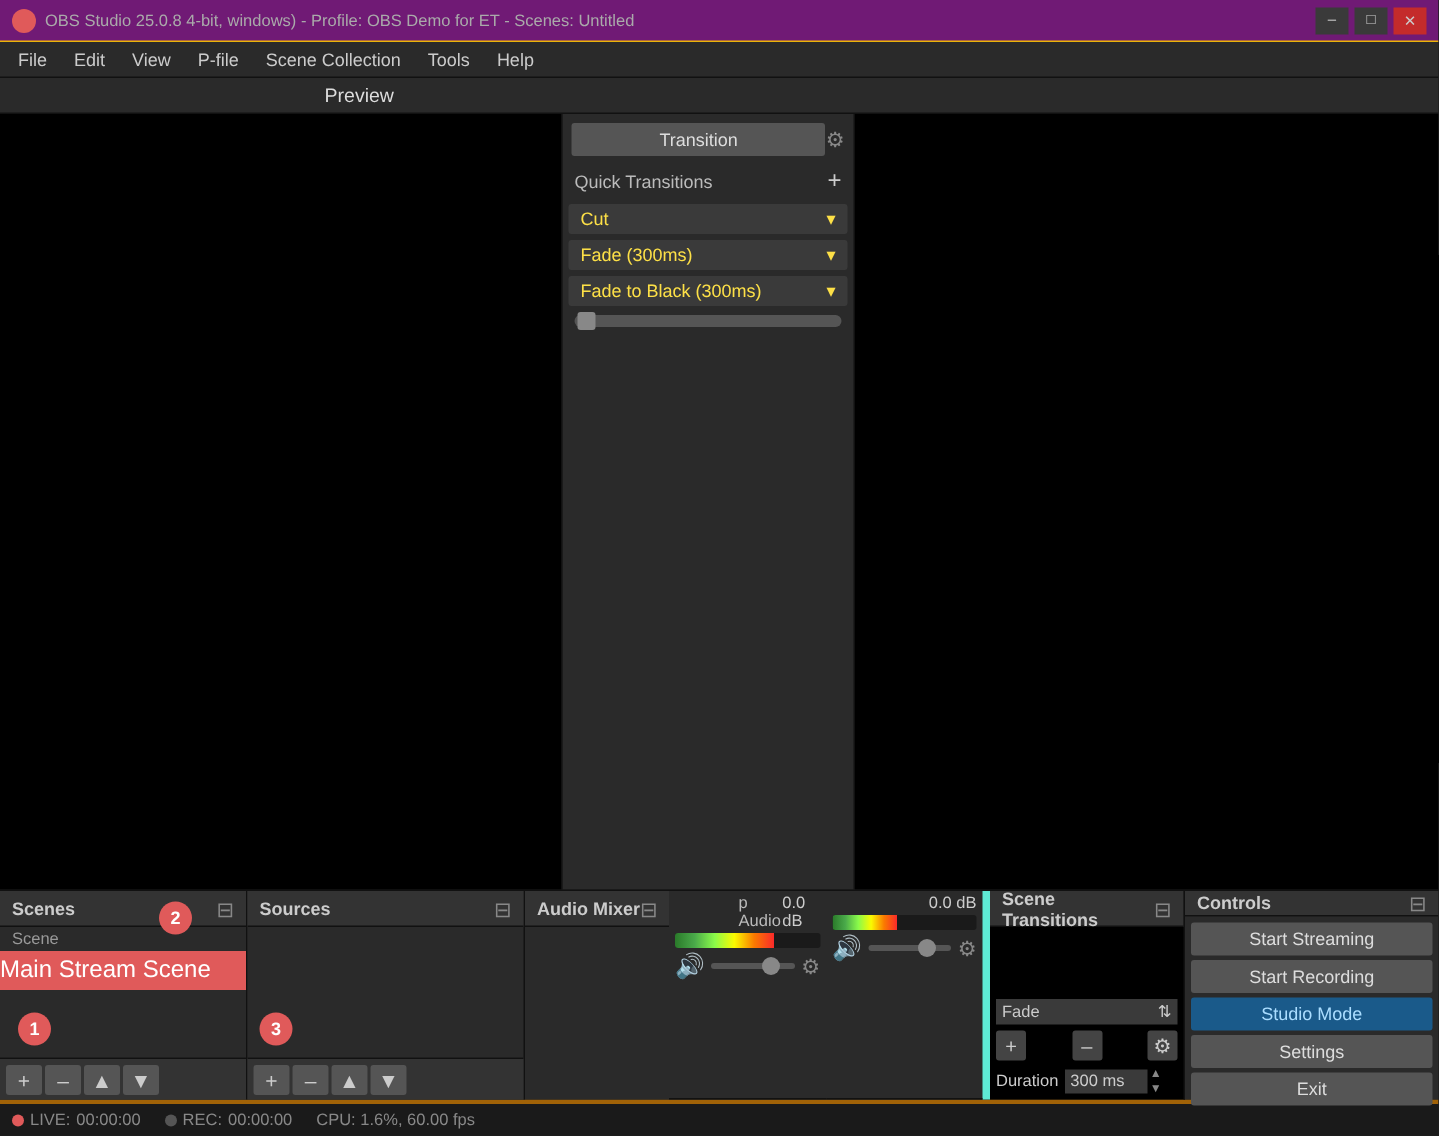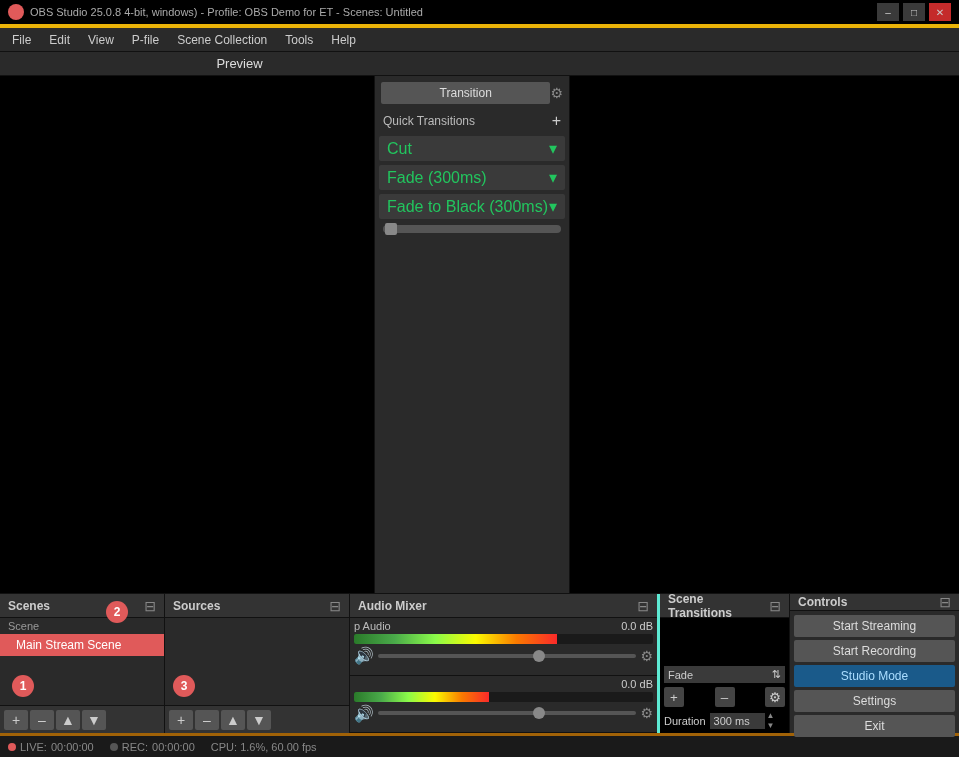--- a/index.html
+++ b/index.html
@@ -10,25 +10,25 @@
       font-family: 'Segoe UI', Arial, sans-serif;
       font-size: 12px;
       color: #cccccc;
       overflow: hidden;
       user-select: none;
     }
 
     
     #titlebar {
       height: 28px;
-      background: #000000;
+      background: #701a75;
       display: flex;
       align-items: center;
       padding: 0 8px;
-      border-bottom: 4px solid #eab308;
+      border-bottom: 1px solid #eab308;
     }
     #titlebar .title-icon {
       width: 16px;
       height: 16px;
       background: #e05a5a;
       border-radius: 50%;
       margin-right: 6px;
       flex-shrink: 0;
     }
     #titlebar .title-text {
@@ -150,21 +150,21 @@
     }
     .dropdown-row {
       background: #3a3a3a;
       display: flex;
       align-items: center;
       justify-content: space-between;
       padding: 3px 8px;
       border-radius: 2px;
       cursor: pointer;
     }
-    .dropdown-row span { font-size: 16px; color: #22c55e; text-align: center; }
+    .dropdown-row span { font-size: 12px; color: #fde047; text-align: center; }
     .chevron { font-size: 10px; color: #888; }
 
     
     .slider-row {
       padding: 2px 4px;
     }
     .slider-track {
       width: 100%;
       height: 8px;
       background: #555;
@@ -214,22 +214,22 @@
       display: flex;
       align-items: center;
       justify-content: space-between;
       padding: 0 8px;
       border-bottom: 1px solid #111;
     }
     .panel-title { font-size: 12px; color: #ccc; font-weight: 600; }
     .panel-icon { font-size: 14px; color: #888; cursor: pointer; }
     .scene-list { flex: 1; overflow: hidden; }
     .scene-item {
-      padding: 4px 16px;
-      font-size: 12px;
+      padding: 4px 0;
+      font-size: 16px;
       color: #ccc;
       cursor: pointer;
     }
     .scene-item-label {
       font-size: 11px;
       color: #999;
       padding: 2px 8px;
     }
     .scene-item.selected {
       background: #e05a5a;
@@ -264,38 +264,39 @@
       background: #2a2a2a;
       border-right: 1px solid #111;
       display: flex;
       flex-direction: column;
     }
 
     
     #audio-panel {
       width: 310px;
       background: #2a2a2a;
-      border-right: 3px solid #5eead4;
-      display: flex;
-      flex-direction: column;
+      border-right: 5px solid #5eead4;
+      display: flex;
+      flex-direction: row;
     }
     .audio-channel {
       flex: 1;
       border-bottom: 1px solid #111;
       padding: 2px 4px;
       display: flex;
       flex-direction: column;
       gap: 2px;
     }
     .audio-channel-header {
       display: flex;
       justify-content: space-between;
       align-items: center;
       font-size: 11px;
       color: #bbb;
+      margin-left: 42px;
     }
     .audio-channel-label { font-size: 11px; color: #bbb; }
     .audio-db { font-size: 11px; color: #ccc; }
     .meter-container {
       position: relative;
       height: 10px;
       background: #1a1a1a;
       border-radius: 2px;
       overflow: hidden;
     }

